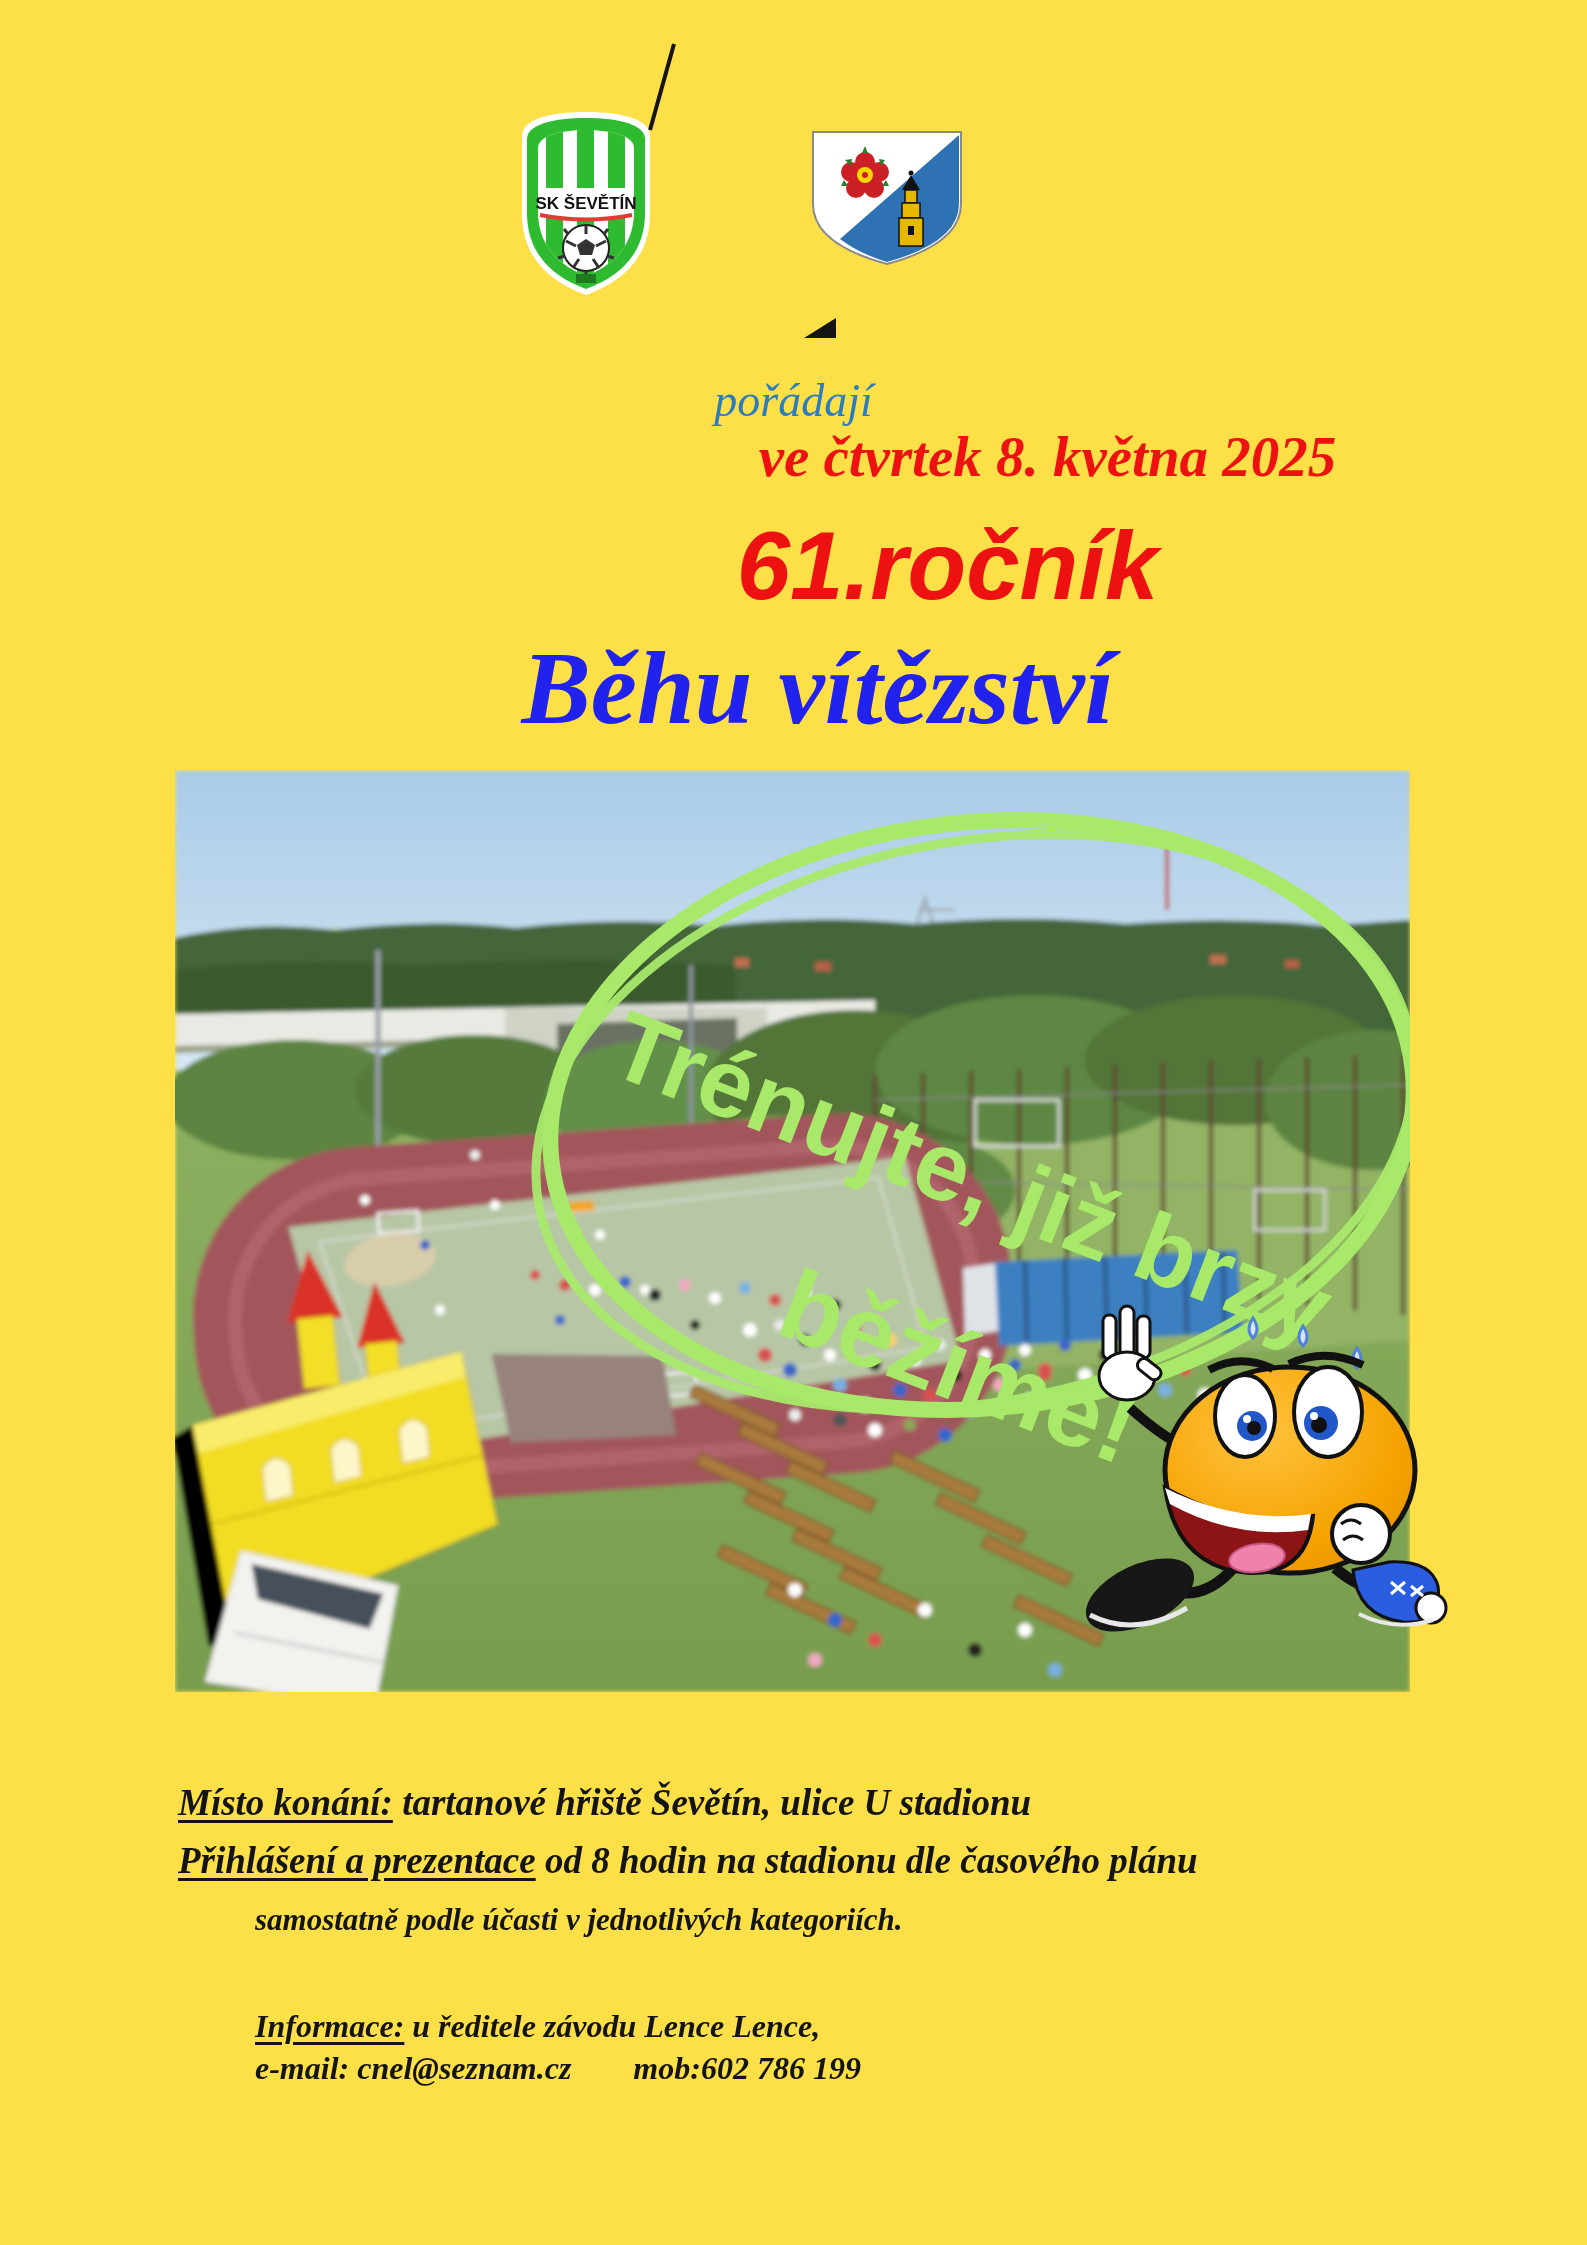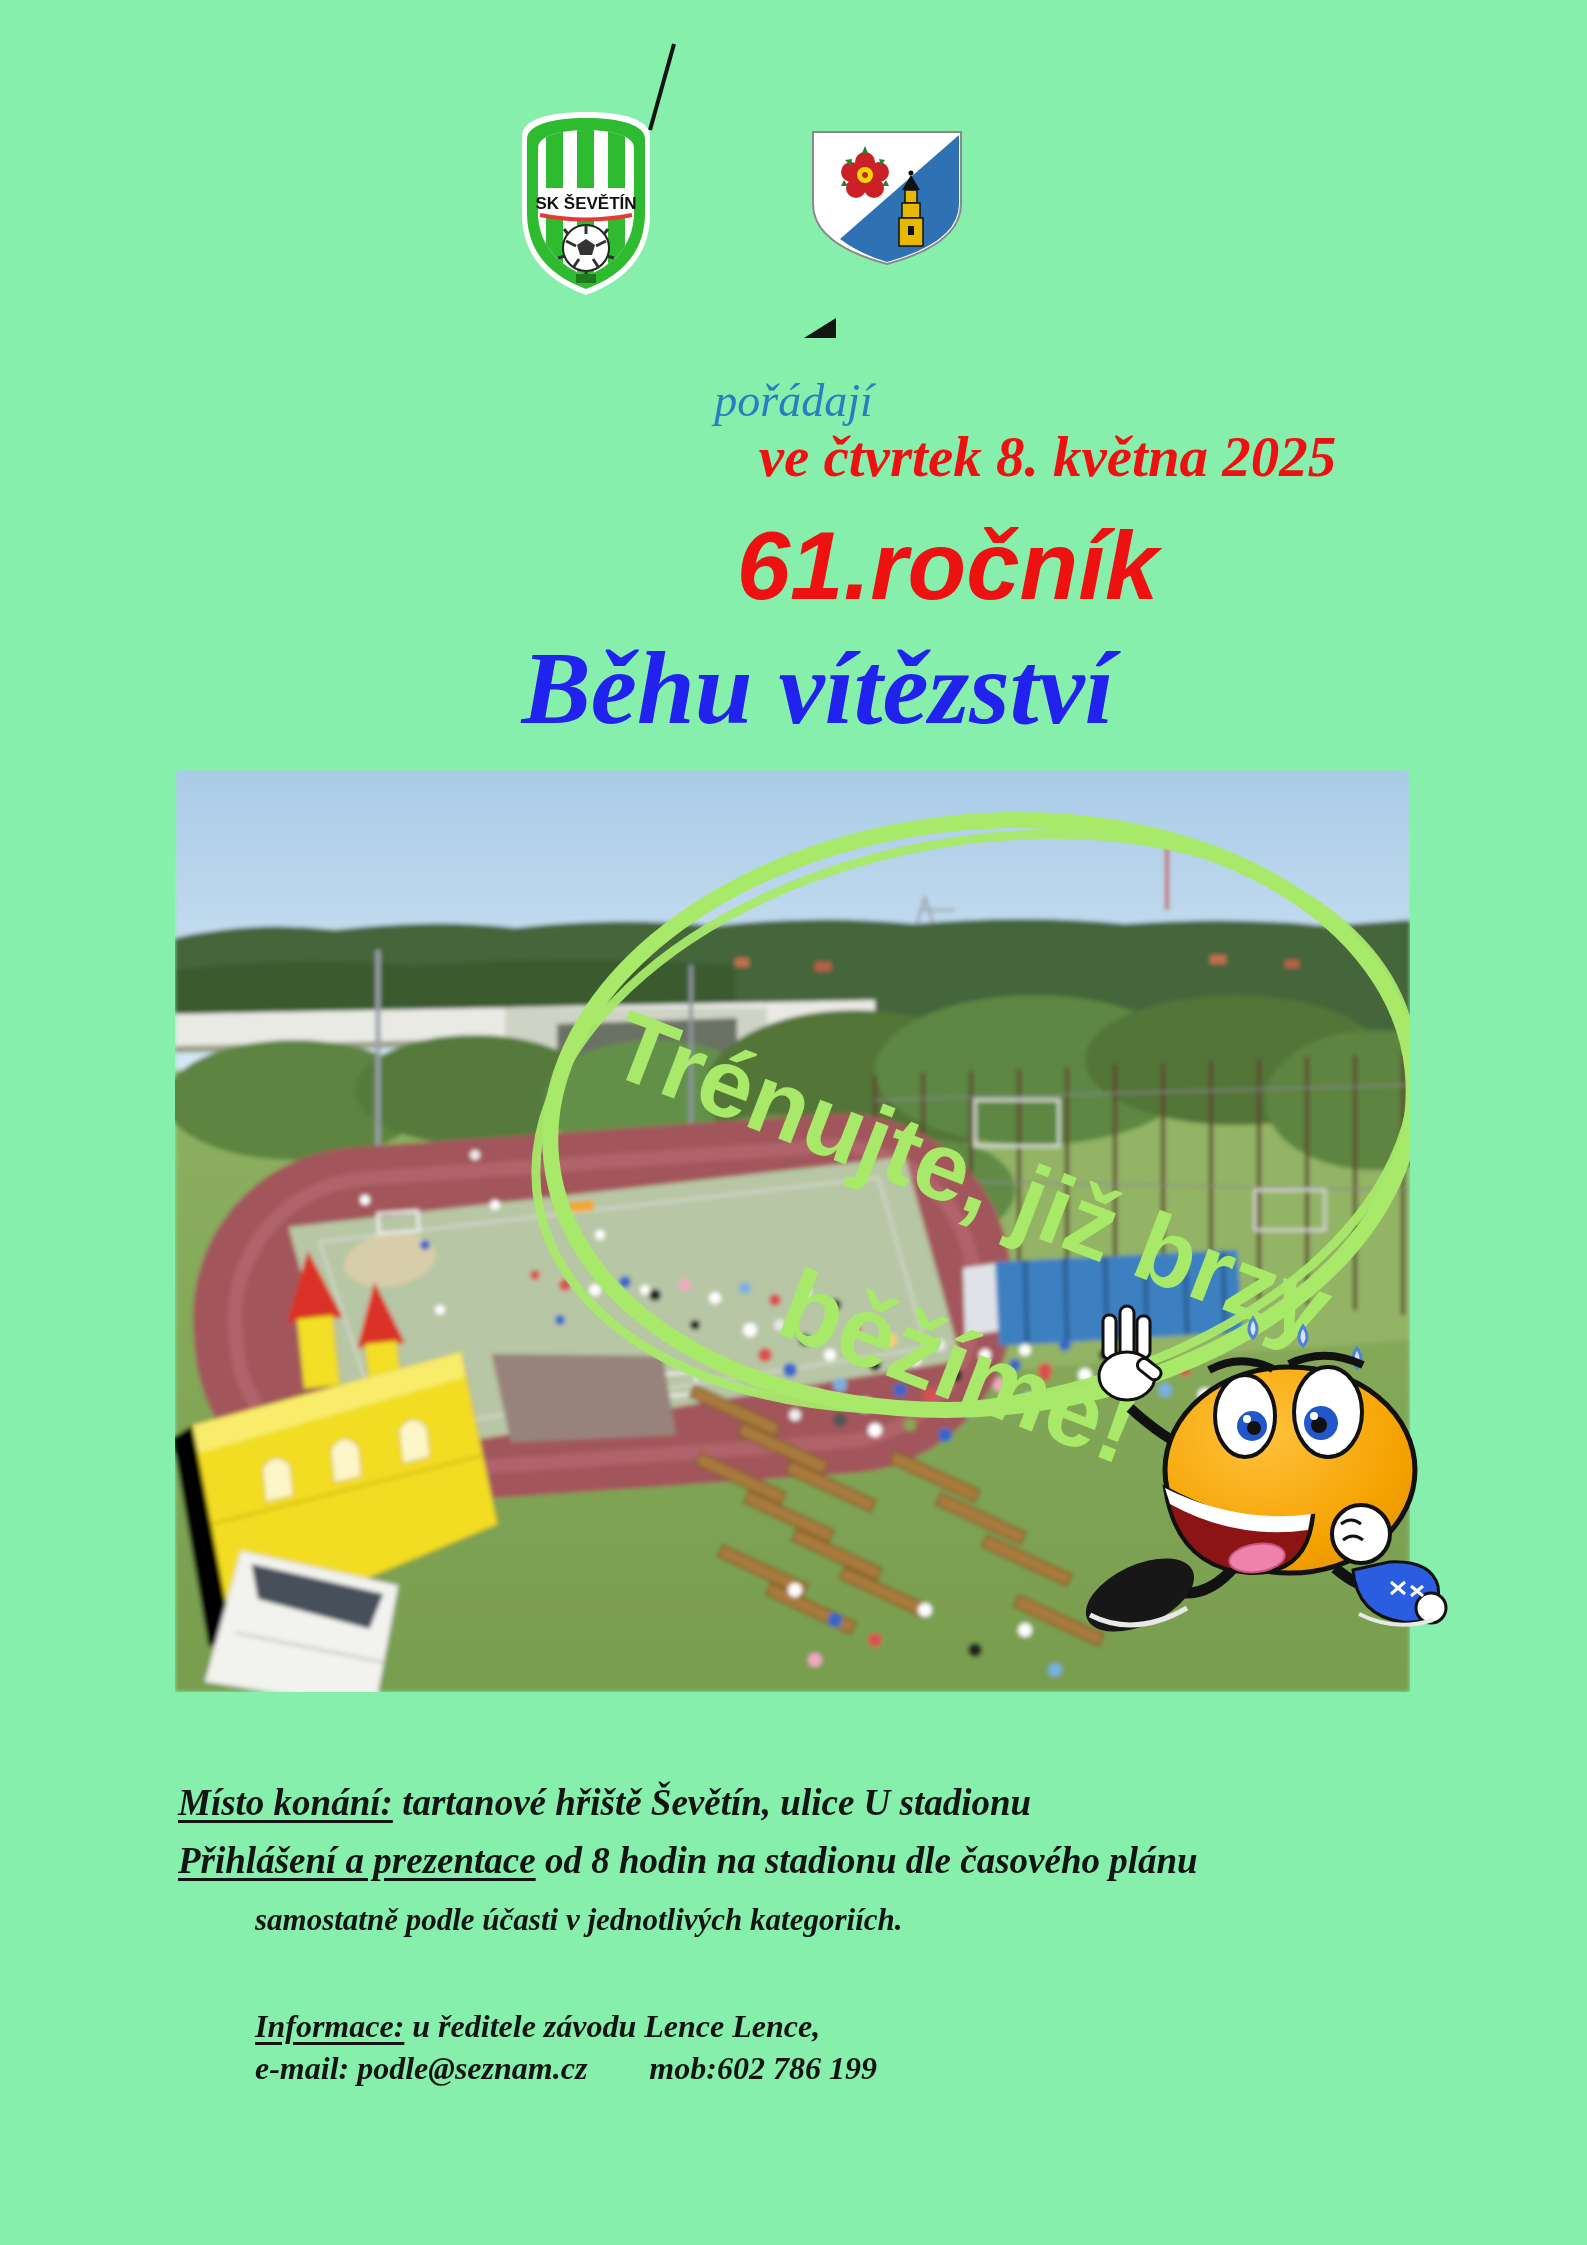--- a/index.html
+++ b/index.html
@@ -1,16 +1,16 @@
 <!DOCTYPE html>
 <html><head>
 <meta charset="utf-8">
 <style>
   html,body{margin:0;padding:0;background:#fff;}
-  #poster{position:relative;width:1587px;height:2245px;background:#86efac;overflow:hidden;
+  #poster{position:relative;width:1587px;height:2245px;background:#fde047;overflow:hidden;
           font-family:"Liberation Serif",serif;}
   .abs{position:absolute;}
   .centerline{left:0;width:100%;text-align:center;white-space:nowrap;line-height:1;}
   
   .club-line{top:296px;padding-left:34px;font-size:60px;font-weight:bold;font-style:italic;color:#1c75bd;}
   .tri{display:inline-block;width:0;height:0;border-left:32px solid transparent;border-bottom:20px solid #141414;
        margin-right:16px;margin-bottom:8px;}
   .organize-line{top:378px;padding-right:52px;font-size:46px;font-style:italic;color:#2b7cc0;}
   .date-line{top:428px;padding-left:254px;font-size:57px;font-weight:bold;font-style:italic;color:#ee1111;}
   .edition-line{top:518px;padding-left:154px;font-size:96px;font-weight:bold;font-style:italic;color:#ee1111;
@@ -374,16 +374,16 @@
     <span class="ul">Místo konání:</span><span> tartanové hřiště Ševětín, ulice U stadionu</span>
   </div>
   <div class="abs detail d-main pos-l2">
     <span class="ul">Přihlášení a prezentace</span><span> od 8 hodin na stadionu dle časového plánu</span>
   </div>
   <div class="abs detail d-sub pos-l4">samostatně podle účasti v jednotlivých kategoriích.</div>
   <div class="abs detail d-med pos-l6">
     <span class="ul">Informace:</span><span> u ředitele závodu Lence Lence,</span>
   </div>
   <div class="abs detail d-med pos-l7">
-    <span>e-mail: podle@seznam.cz</span><span class="phone">mob:602 786 199</span>
+    <span>e-mail: cnel@seznam.cz</span><span class="phone">mob:602 786 199</span>
   </div>
 
 </div>
 
 </body></html>

